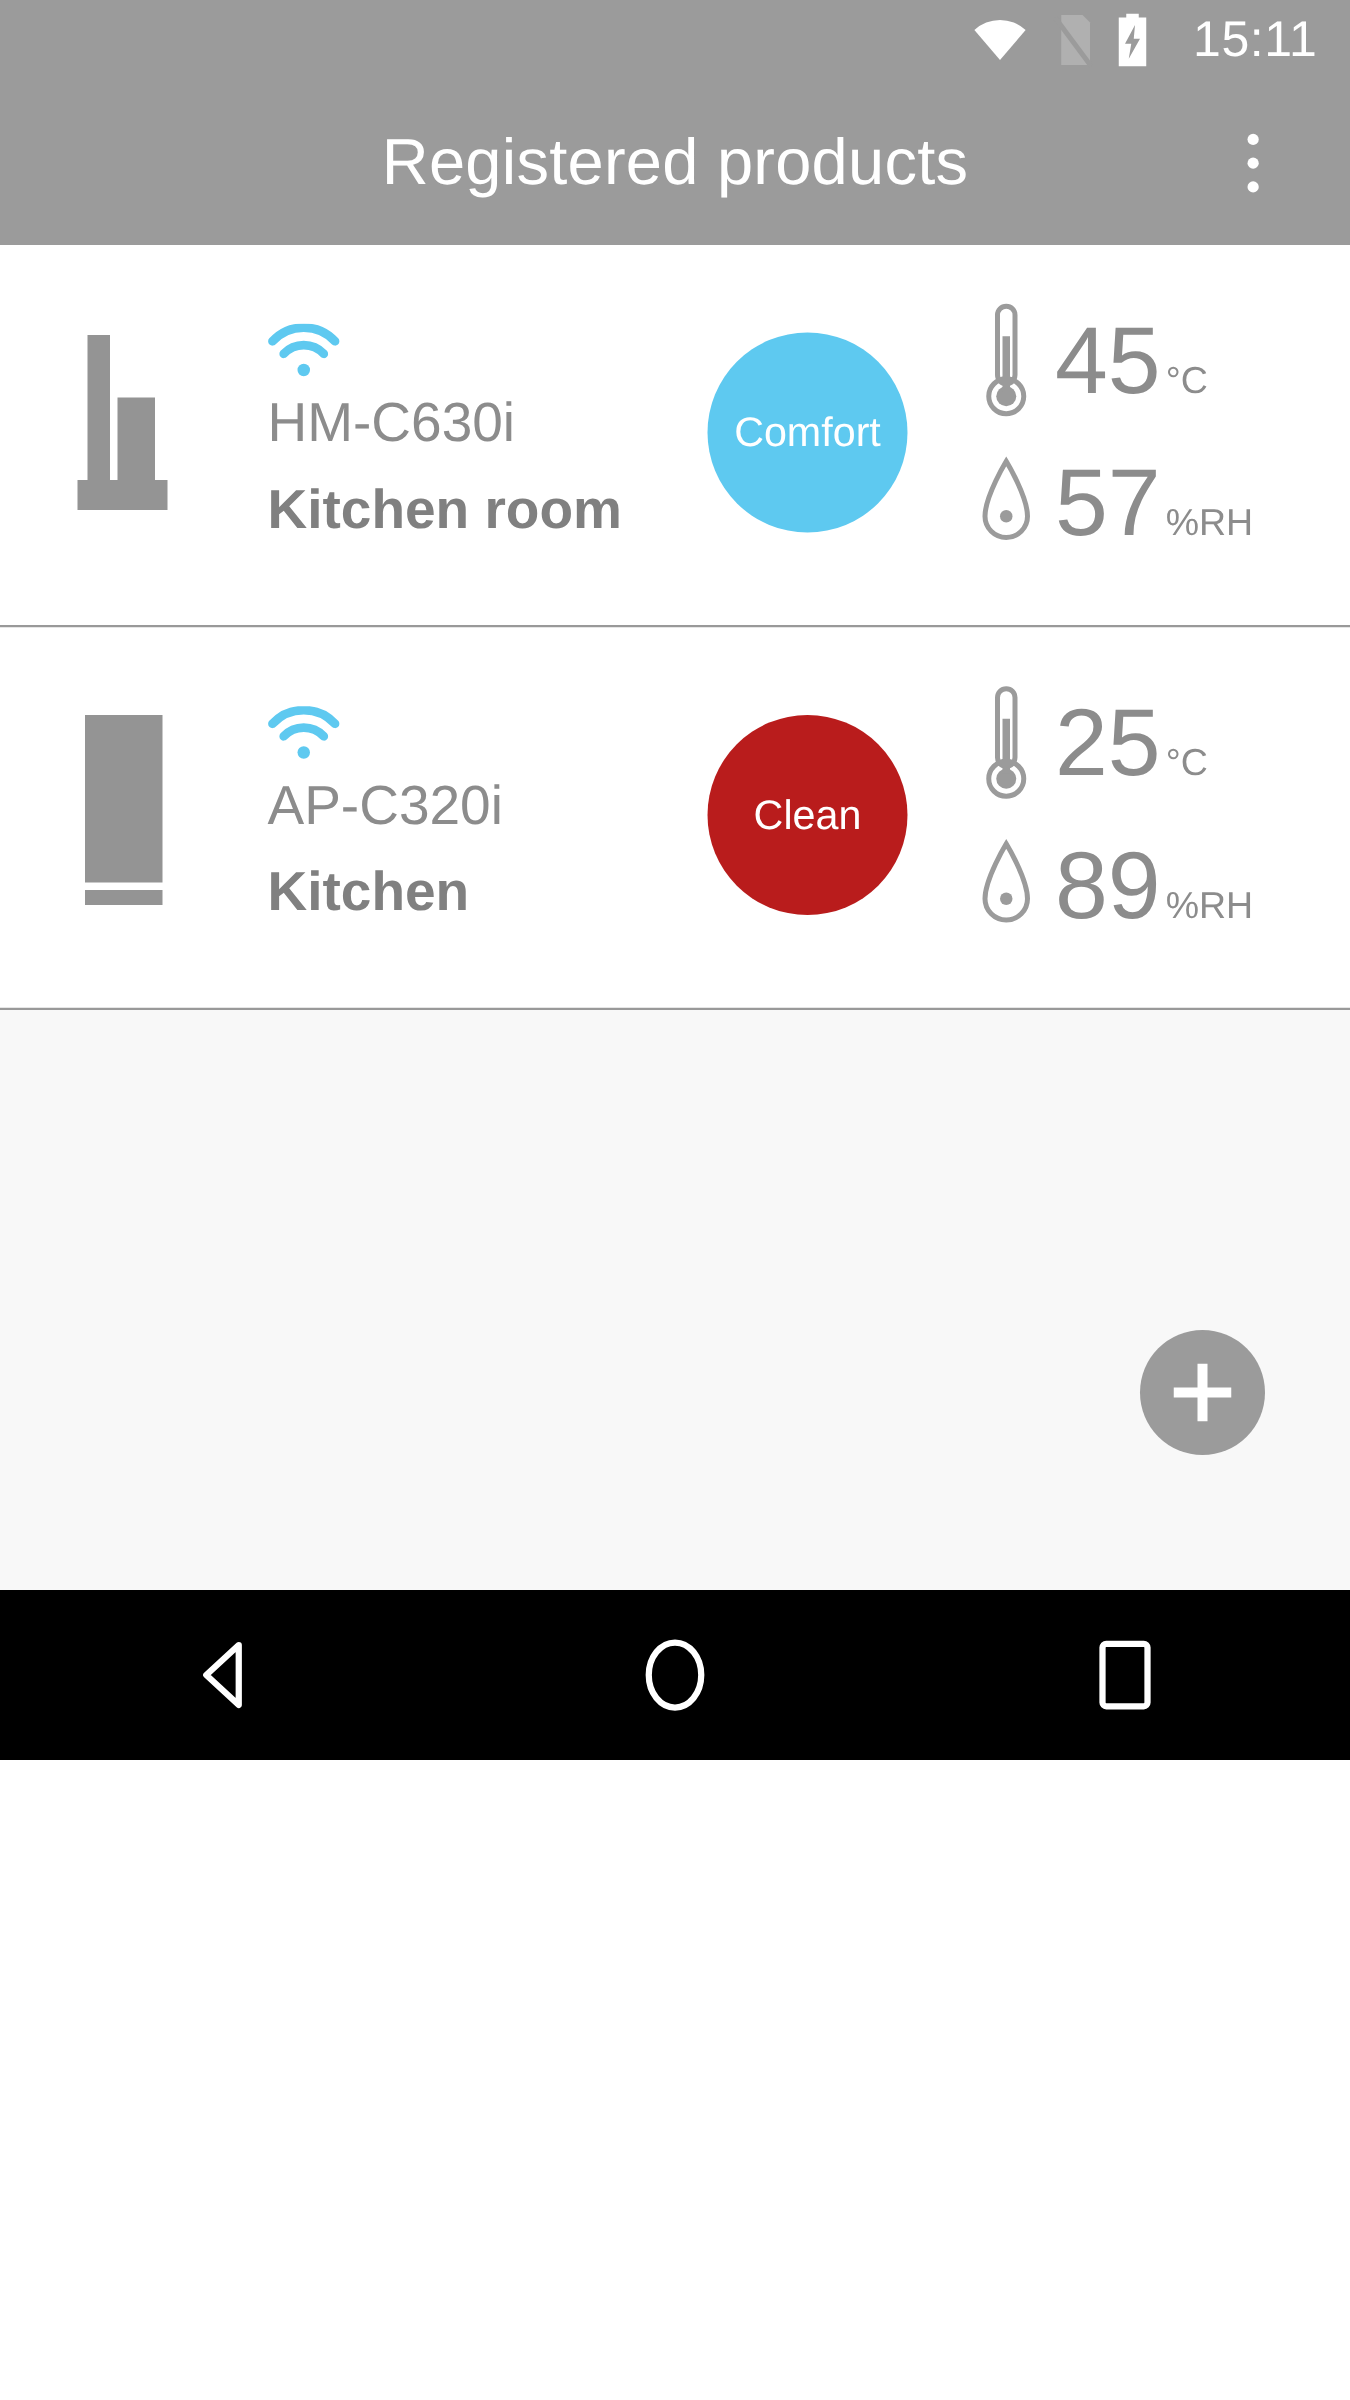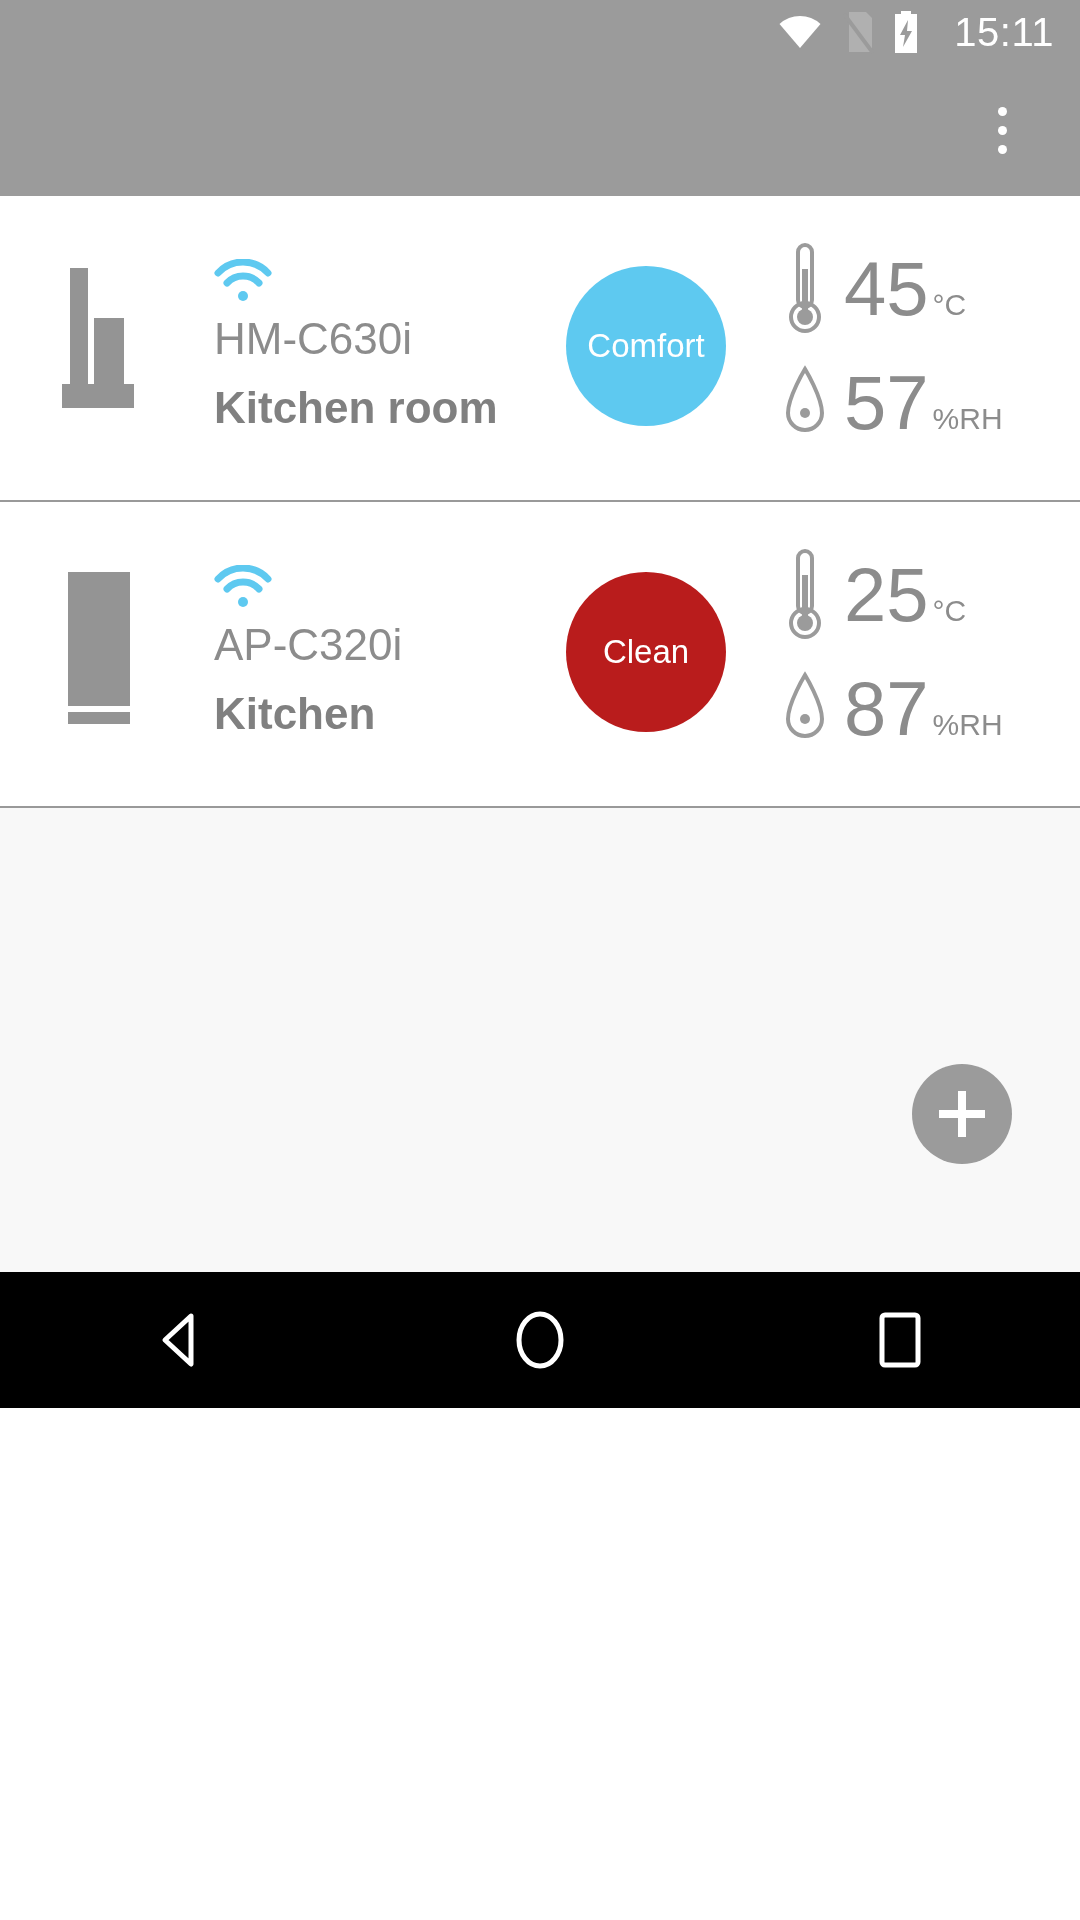--- a/index.html
+++ b/index.html
@@ -245,20 +245,21 @@
         <svg width="28" height="44" viewBox="0 0 28 44">
           <path d="M9 1 L19 1 L19 4 L25 4 L25 43 L3 43 L3 4 L9 4 Z" fill="#ffffff"></path>
           <path d="M16 10 L8 25 L13 25 L11 37 L20 21 L15 21 Z" fill="#9b9b9b"></path>
         </svg>
       </span>
       <span class="status-time">15:11</span>
     </div>
   </div>
 
   <div class="app-bar">
+    <div class="app-bar-title">Registered products</div>
     <div class="overflow-btn">
       <span></span>
       <span></span>
       <span></span>
     </div>
   </div>
 
   <div class="list">
 
     <div class="product-row">
@@ -348,21 +349,21 @@
           </span>
         </div>
         <div class="reading-line">
           <span class="reading-icon">
             <svg width="46" height="80" viewBox="0 0 46 80">
               <path d="M23 6 C23 6 6 34 6 50 A17 17 0 0 0 40 50 C40 34 23 6 23 6 Z" fill="none" stroke="#9b9b9b" stroke-width="4"></path>
               <circle cx="23" cy="50" r="5" fill="#9b9b9b"></circle>
             </svg>
           </span>
           <span class="reading-val">
-            <span class="reading-num">87</span>
+            <span class="reading-num">89</span>
             <span class="reading-unit">%RH</span>
           </span>
         </div>
       </div>
     </div>
 
     <div class="row-divider"></div>
   </div>
 
   <div class="content-rest">

